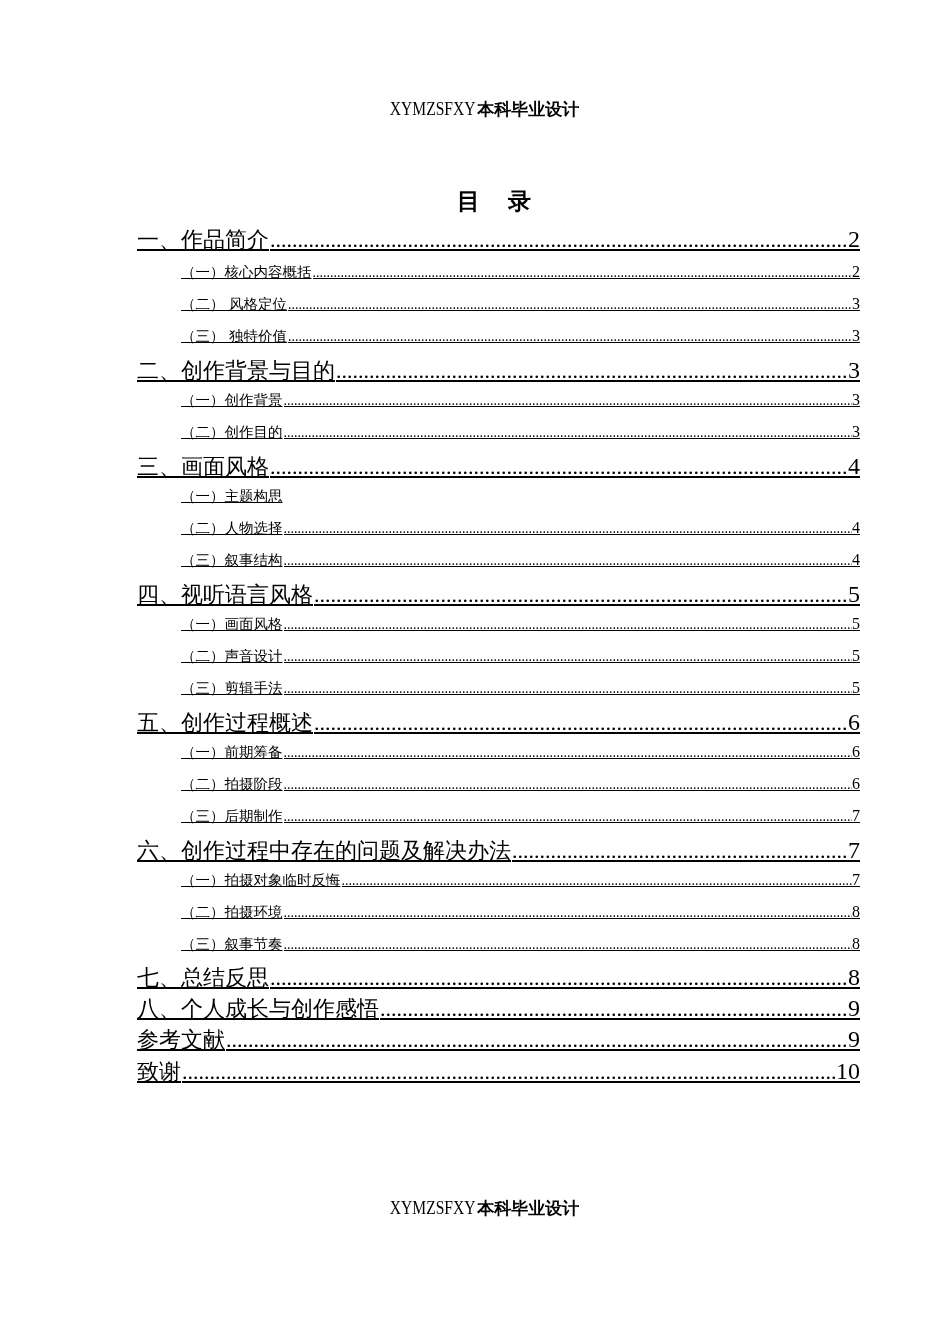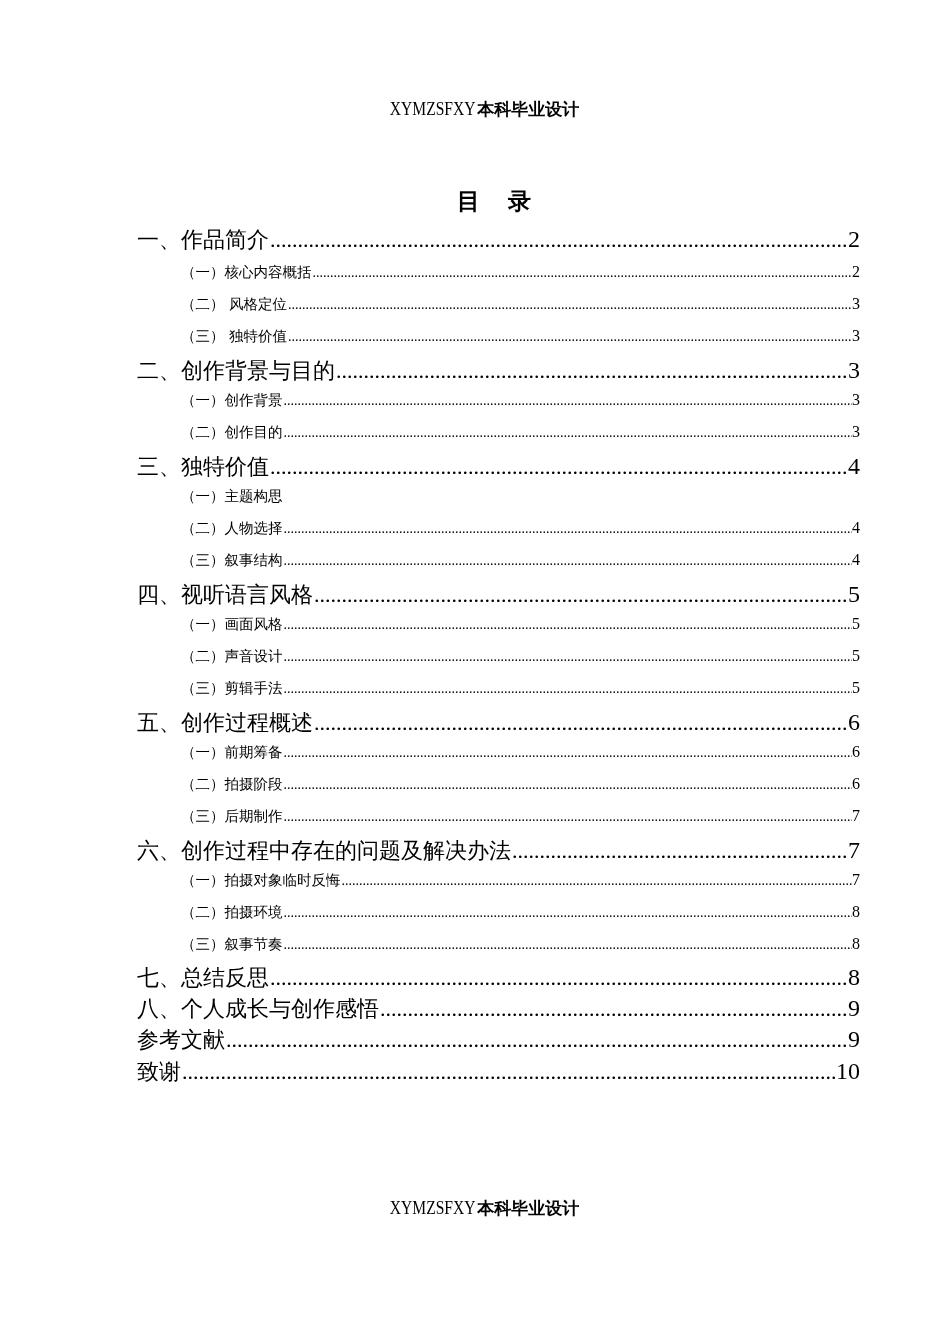--- a/index.html
+++ b/index.html
@@ -10,21 +10,21 @@
   }
   .running-head .latin { font-family: "Liberation Serif", serif; letter-spacing: 0px; transform: scaleX(0.82); display: inline-block; transform-origin: right center; }
   .running-head .cjk { font-family: "DejaVu Sans", sans-serif; font-weight: bold; font-size: 17px; margin-left: 2px; }
   #header { top: 97px; }
   #footer { top: 1196px; }
   .toc-title {
     position: absolute; top: 186px; left: 0; width: 998px; text-align: center;
     font-family: "DejaVu Sans", sans-serif; font-weight: bold; font-size: 23px; letter-spacing: 10px;
   }
   .toc { position: absolute; left: 137px; width: 723px; top: 224px; }
-  .row { position: absolute; left: 0; right: 0; display: flex; align-items: baseline; white-space: nowrap; overflow: hidden; }
+  .row { position: absolute; left: 0; right: 0; display: flex; align-items: baseline; white-space: nowrap; overflow: hidden; text-decoration: underline; }
   .row .label { flex: 0 0 auto; background: #fff; padding-right: 1px; }
   .row .dots { flex: 1 1 auto; overflow: hidden; white-space: nowrap; letter-spacing: 0px; }
   .row .dots::before { content: "................................................................................................................................................................................................................................................................................"; }
   .row .page { flex: 0 0 auto; font-family: "Liberation Serif", serif; }
   .lvl1 { font-family: "DejaVu Serif", serif; font-size: 22px; height: 30px; line-height: 30px; font-weight: normal; }
   .lvl1 .dots { font-family: "Liberation Serif", serif; font-size: 22px; }
   .lvl1 .page { font-size: 24px; }
   .lvl2 { padding-left: 44px; font-family: "DejaVu Sans", sans-serif; font-size: 14.5px; height: 22px; line-height: 22px; }
   .lvl2 .dots { font-family: "Liberation Serif", serif; font-size: 14px; }
   .lvl2 .page { font-size: 16px; }
@@ -69,21 +69,21 @@
       <span class="label">（一）创作背景</span>
       <span class="dots"></span>
       <span class="page">3</span>
     </div>
     <div class="row lvl2" style="top: 197px;">
       <span class="label">（二）创作目的</span>
       <span class="dots"></span>
       <span class="page">3</span>
     </div>
     <div class="row lvl1" style="top: 227px;">
-      <span class="label">三、独特价值</span>
+      <span class="label">三、画面风格</span>
       <span class="dots"></span>
       <span class="page">4</span>
     </div>
     <div class="row lvl2" style="top: 261px; flex-direction: column;">
       <span class="label">（一）主题构思</span>
       <span class="dots"></span>
       <span class="page">4</span>
     </div>
     <div class="row lvl2" style="top: 293px;">
       <span class="label">（二）人物选择</span>

